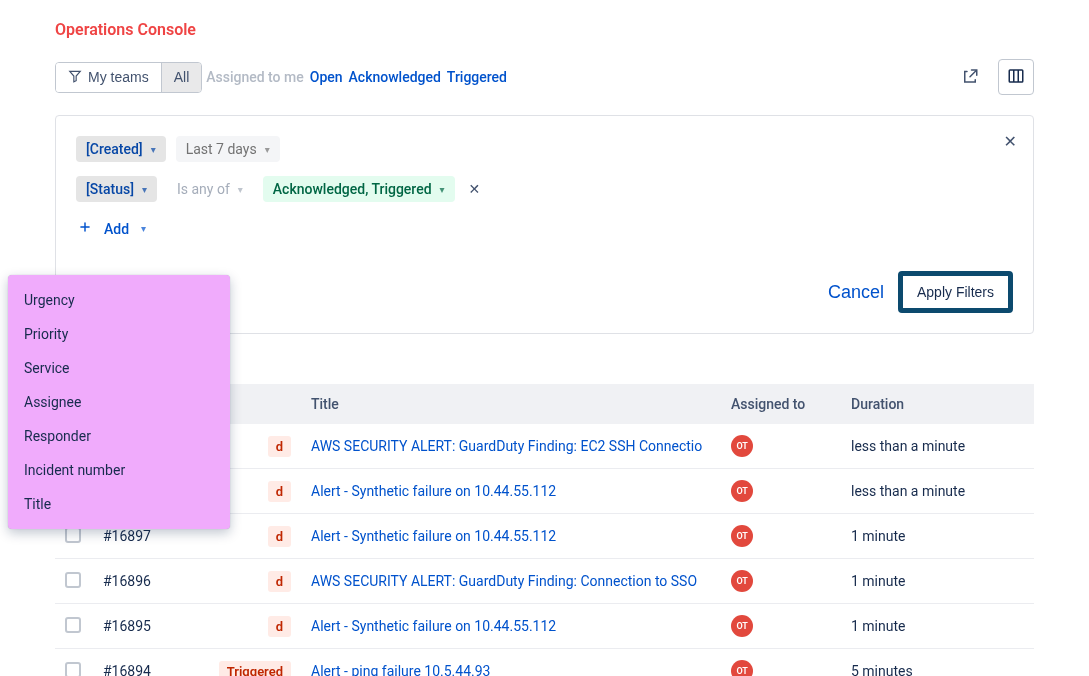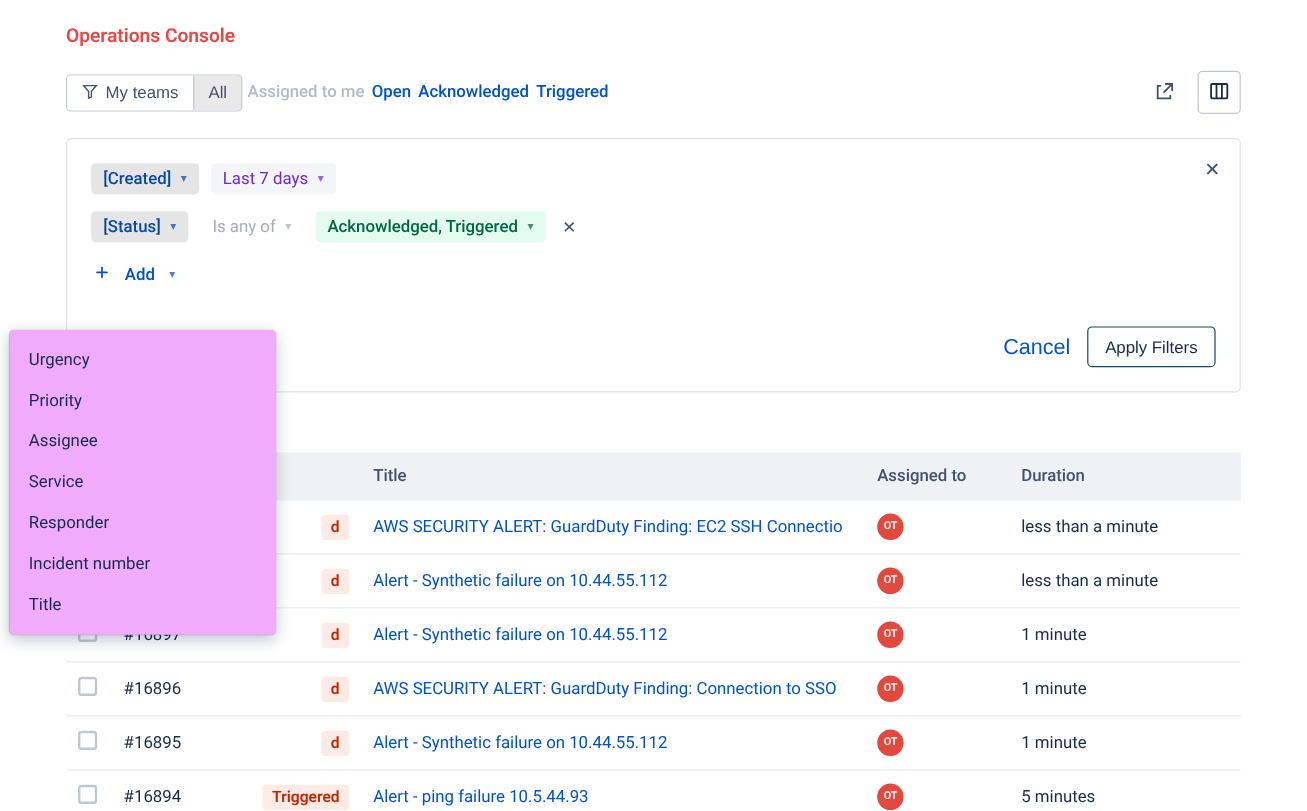--- a/index.html
+++ b/index.html
@@ -108,21 +108,21 @@
       margin-bottom: 14px;
     }
     .chip {
       display: inline-flex;
       align-items: center;
       gap: 8px;
       padding: 5px 10px;
       border-radius: 4px;
       font-size: 14px;
       background: #f4f5f7;
-      color: #6d28d9;
+      color: #737373;
       cursor: pointer;
     }
     .chip.blue {
       background: #e5e5e5;
       color: #0747a6;
       font-weight: 500;
     }
     .chip.green {
       background: #e3fcef;
       color: #006644;
@@ -162,21 +162,21 @@
     }
     .btn-cancel {
       color: #0052cc;
       background: none;
       border: none;
       font-weight: 500;
       cursor: pointer;
       font-size: 18px;
     }
     .btn-apply {
-      border: 1px solid #0c4a6e;
+      border: 5px solid #0c4a6e;
       background: #fff;
       padding: 8px 14px;
       border-radius: 4px;
       font-weight: 500;
       cursor: pointer;
       font-size: 14px;
       color: #172b4d;
     }
     .dropdown-menu {
       position: absolute;
@@ -361,22 +361,22 @@
 
     <div class="panel-actions">
       <button class="btn-cancel">Cancel</button>
       <button class="btn-apply">Apply Filters</button>
     </div>
   </div>
 
   <div class="dropdown-menu">
     <div class="dropdown-item">Urgency</div>
     <div class="dropdown-item">Priority</div>
+    <div class="dropdown-item">Service</div>
     <div class="dropdown-item">Assignee</div>
-    <div class="dropdown-item">Service</div>
     <div class="dropdown-item">Responder</div>
     <div class="dropdown-item">Incident number</div>
     <div class="dropdown-item">Title</div>
   </div>
 
   <div class="table-wrap">
     <table>
       <thead>
         <tr>
           <th class="col-check"></th>

